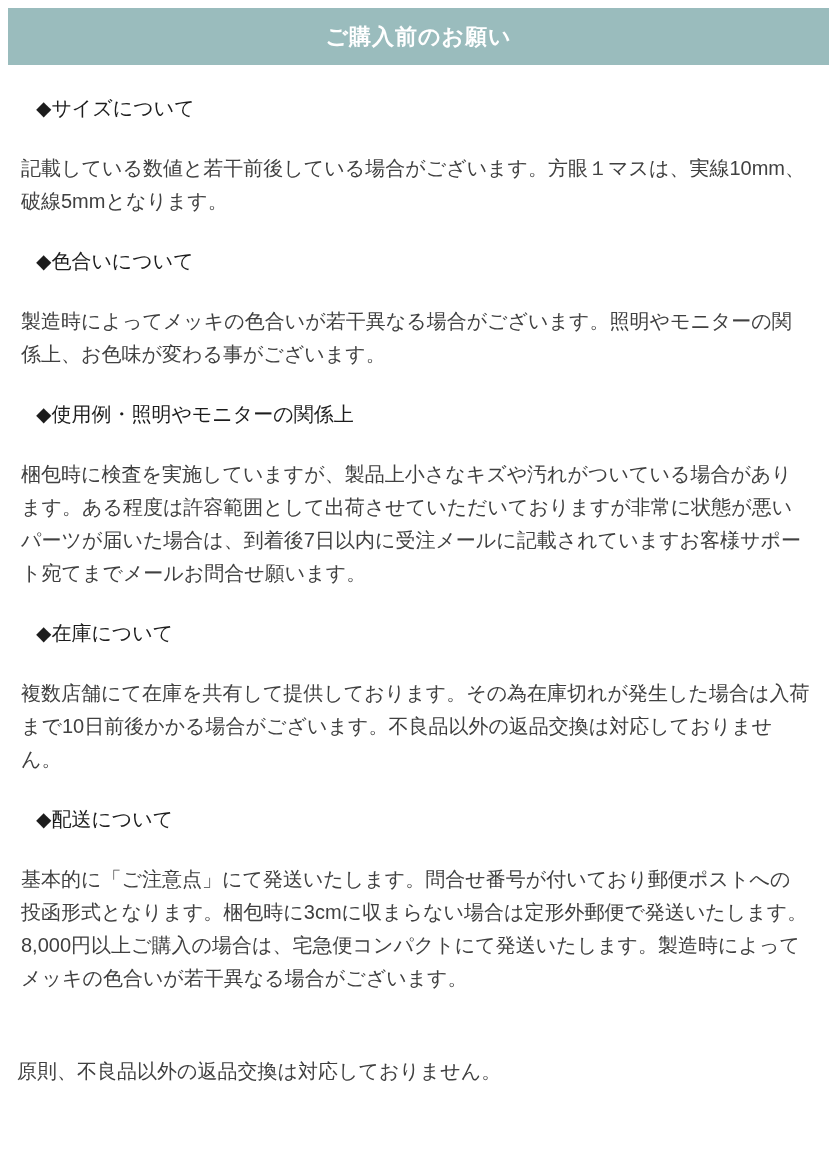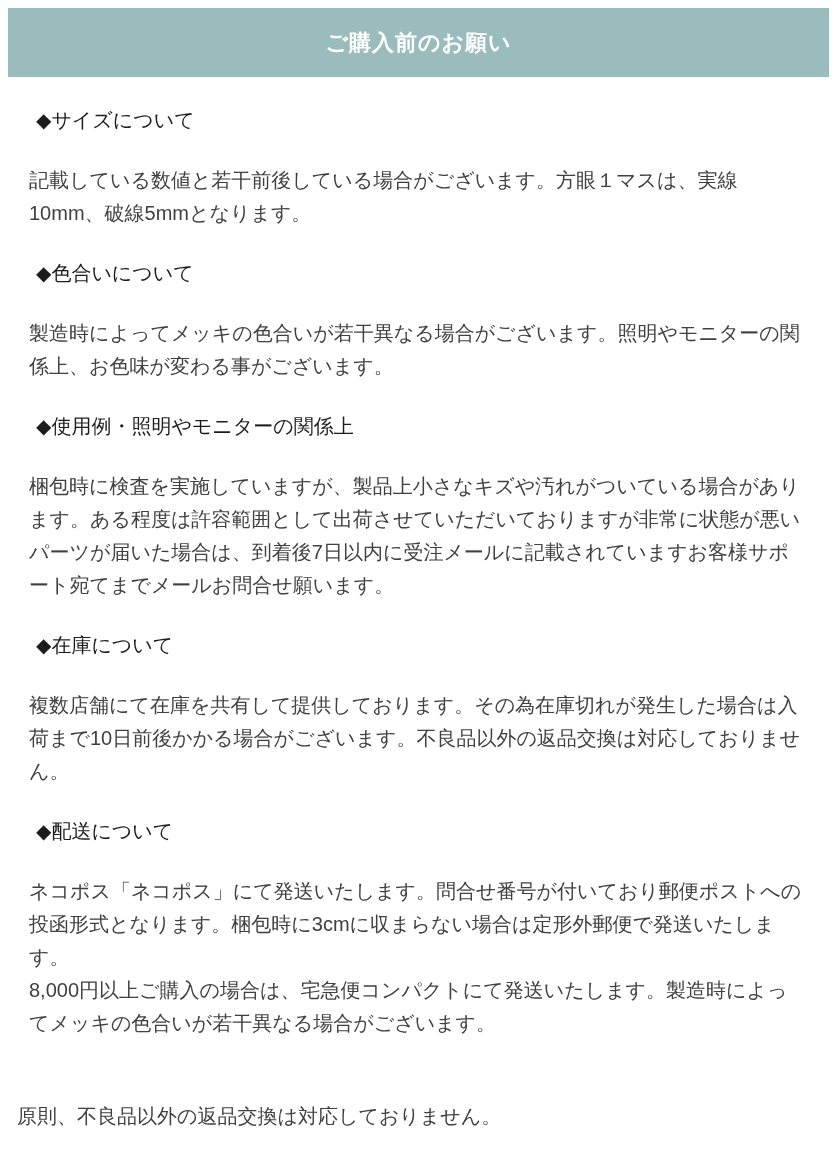--- a/index.html
+++ b/index.html
@@ -13,21 +13,21 @@
   }
   .page {
     width: 837px;
     height: 1157px;
     box-sizing: border-box;
     padding: 8px 8px 0 8px;
     background: #ffffff;
     overflow: hidden;
   }
   .header-bar {
-    height: 69px;
+    height: 57px;
     background: #9abcbd;
     display: flex;
     align-items: center;
     justify-content: center;
   }
   .header-title {
     color: #ffffff;
     font-size: 22px;
     font-weight: bold;
     letter-spacing: 1px;
@@ -41,21 +41,21 @@
     line-height: 33px;
     font-weight: normal;
     color: #1c1c1c;
     margin: 27px 0;
     padding-left: 19px;
   }
   .body-text {
     font-size: 20px;
     line-height: 33px;
     color: #404040;
-    margin: 27px 12px;
+    margin: 27px 4px;
   }
   .footer-text {
     font-size: 20px;
     line-height: 33px;
     color: #404040;
     margin: 27px 0 0 0;
   }
 </style>
 </head>
 <body>
@@ -75,18 +75,18 @@
     <p class="body-text">製造時によってメッキの色合いが若干異なる場合がございます。照明やモニターの関係上、お色味が変わる事がございます。</p>
 
     <div class="section-heading">◆使用例・照明やモニターの関係上</div>
 
     <p class="body-text">梱包時に検査を実施していますが、製品上小さなキズや汚れがついている場合があります。ある程度は許容範囲として出荷させていただいておりますが非常に状態が悪いパーツが届いた場合は、到着後7日以内に受注メールに記載されていますお客様サポート宛てまでメールお問合せ願います。</p>
 
     <div class="section-heading">◆在庫について</div>
     <p class="body-text">複数店舗にて在庫を共有して提供しております。その為在庫切れが発生した場合は入荷まで10日前後かかる場合がございます。不良品以外の返品交換は対応しておりません。</p>
 
     <div class="section-heading">◆配送について</div>
-    <p class="body-text"><span>ネコポス「ネコポス」にて発送いたします。問合せ番号が付いており郵便ポストへの投函形式となります。梱包時に3cmに収まらない場合は定形外郵便で発送いたします。</span><br><span>8,000円以上ご購入の場合は、宅急便コンパクトにて発送いたします。製造時によってメッキの色合いが若干異なる場合がございます。</span></p>
+    <p class="body-text"><span>基本的に「ご注意点」にて発送いたします。問合せ番号が付いており郵便ポストへの投函形式となります。梱包時に3cmに収まらない場合は定形外郵便で発送いたします。</span><br><span>8,000円以上ご購入の場合は、宅急便コンパクトにて発送いたします。製造時によってメッキの色合いが若干異なる場合がございます。</span></p>
 
     <p class="footer-text"><br><span>原則、不良品以外の返品交換は対応しておりません。</span></p>
 
   </div>
 </div>
 
 </body></html>

